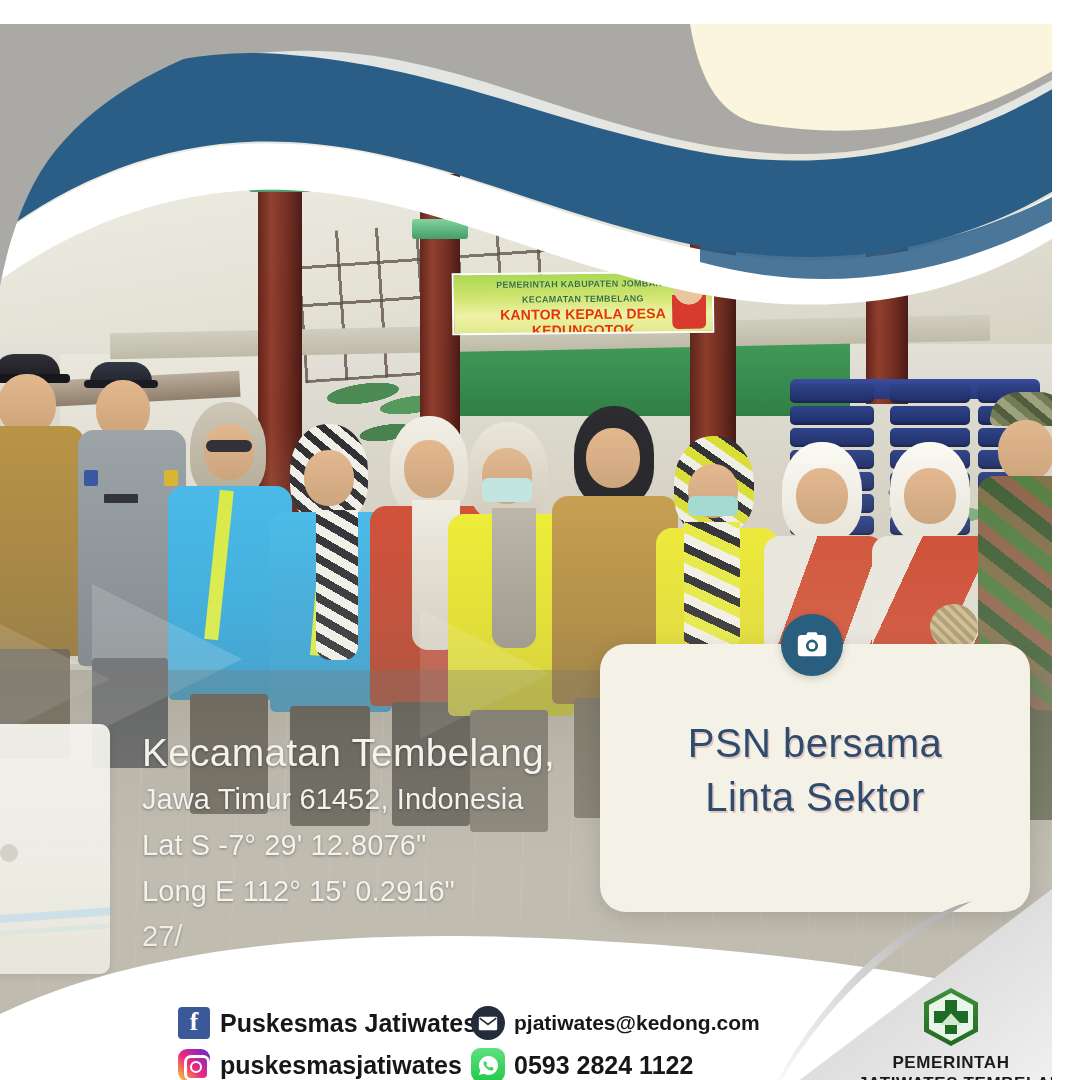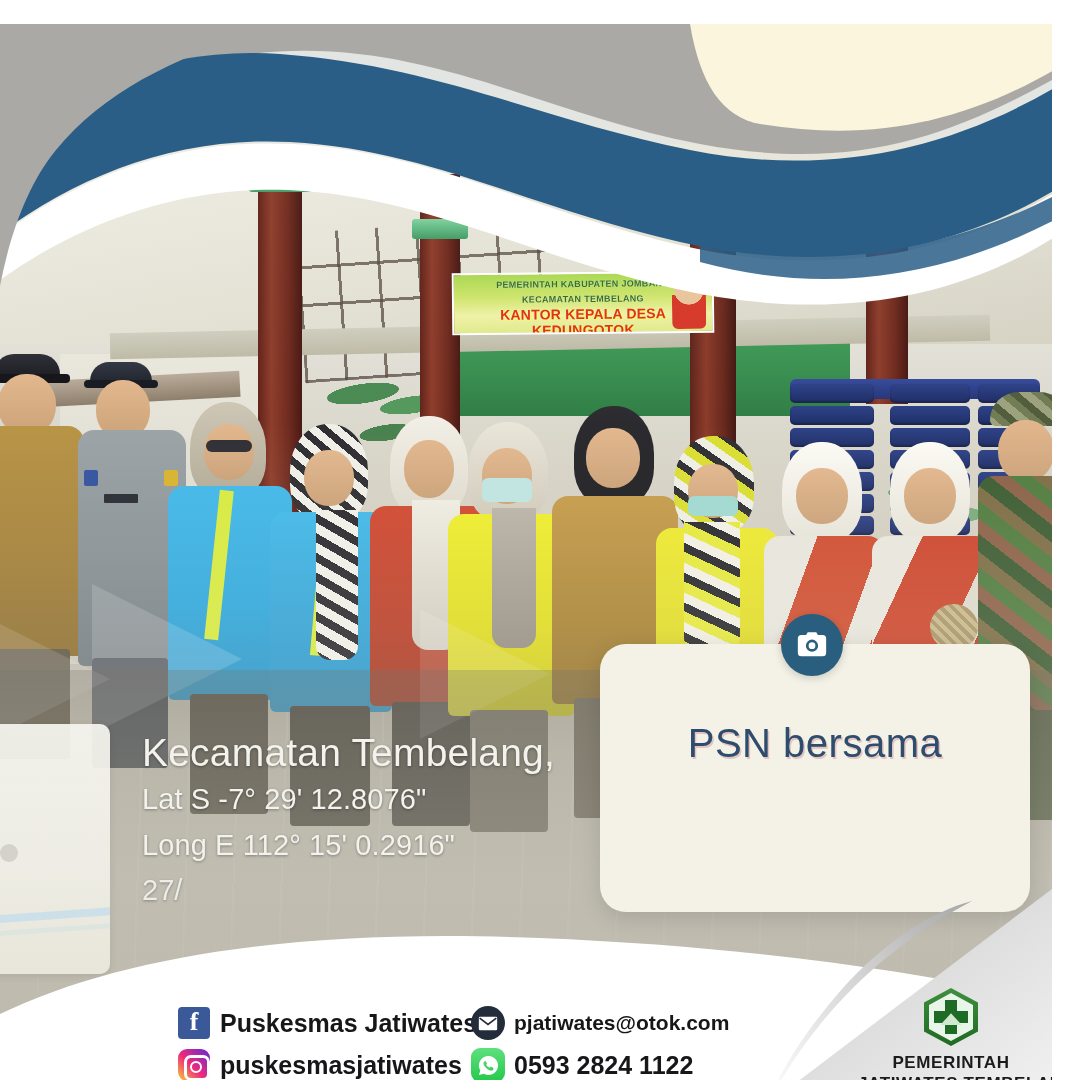--- a/index.html
+++ b/index.html
@@ -617,20 +617,21 @@
         <div class="road2"></div>
         <div class="pin"></div>
     </div>
     <div class="map-label">
       <div>alai D</div>
       <div>ecam</div>
     </div>
 
     <div class="gps-text">
       <div class="gps-title">Kecamatan Tembelang,</div>
+      <div class="gps-line">Jawa Timur 61452, Indonesia</div>
       <div class="gps-line">Lat S -7° 29' 12.8076"</div>
       <div class="gps-line">Long E 112° 15' 0.2916"</div>
       <div class="gps-date">27/</div>
     </div>
 
     <div class="wm-right">
       <div class="w1">GPS</div>
       <div class="w2">ia</div>
       <div class="w3">Kab</div>
     </div>
@@ -652,20 +653,21 @@
   </svg>
 
   <div class="psn-card"></div>
   <div class="cam-badge">
     <svg viewBox="0 0 24 24" fill="#ffffff" aria-hidden="true">
       <path d="M9 3l-1.2 2H4.5A2.5 2.5 0 0 0 2 7.5v10A2.5 2.5 0 0 0 4.5 20h15a2.5 2.5 0 0 0 2.5-2.5v-10A2.5 2.5 0 0 0 19.5 5h-3.3L15 3H9zm3 5.2a4.3 4.3 0 1 1 0 8.6 4.3 4.3 0 0 1 0-8.6zm0 1.9a2.4 2.4 0 1 0 0 4.8 2.4 2.4 0 0 0 0-4.8z"></path>
     </svg>
   </div>
   <div class="psn-text">
     <div>PSN bersama</div>
+    <div>Linta Sektor</div>
   </div>
 
   <svg class="bottom-wave" viewBox="0 0 1080 200" preserveAspectRatio="none">
     <path d="M0,200 L0,110 C120,52 300,24 540,34 C760,43 940,70 1080,104 L1080,200 Z" fill="#FFFFFF"></path>
   </svg>
 
   <div class="footer">
 
     <div class="f-col col-social">
       <div class="f-row">
@@ -685,21 +687,21 @@
     <div class="f-col col-contact">
       <div class="f-row">
         <div class="f-ico">
           <div class="ic-mail">
             <svg viewBox="0 0 24 18" fill="none" stroke="#ffffff" stroke-width="2">
               <rect x="1" y="1" width="22" height="16" rx="1.5" fill="#ffffff" stroke="none"></rect>
               <path d="M2 2.5 L12 10 L22 2.5" stroke="#232c3b" stroke-width="2" fill="none"></path>
             </svg>
           </div>
         </div>
-        <div class="f-txt sm">pjatiwates@otok.com</div>
+        <div class="f-txt sm">pjatiwates@kedong.com</div>
       </div>
       <div class="f-row">
         <div class="f-ico">
           <div class="ic-wa">
             <svg viewBox="0 0 24 24" fill="#ffffff">
               <path d="M12 2a10 10 0 0 0-8.6 15.1L2 22l5-1.3A10 10 0 1 0 12 2zm5.2 14.1c-.2.6-1.2 1.2-1.7 1.2-.5.1-1 .1-1.6-.1-.4-.1-.9-.3-1.5-.6-2.7-1.2-4.4-3.9-4.6-4.1-.1-.2-1-1.4-1-2.6s.6-1.8.9-2.1c.2-.2.5-.3.7-.3h.5c.2 0 .4 0 .6.5l.8 1.9c.1.2 0 .4-.1.5l-.3.4c-.1.1-.3.3-.1.6.1.3.6 1.1 1.3 1.7.9.8 1.6 1.1 1.9 1.2.2.1.4.1.5-.1l.7-.8c.2-.2.4-.2.6-.1l1.8.9c.2.1.4.2.4.3.1.2.1.7-.1 1.3z"></path>
             </svg>
           </div>
         </div>
         <div class="f-txt">0593 2824 1122</div>

